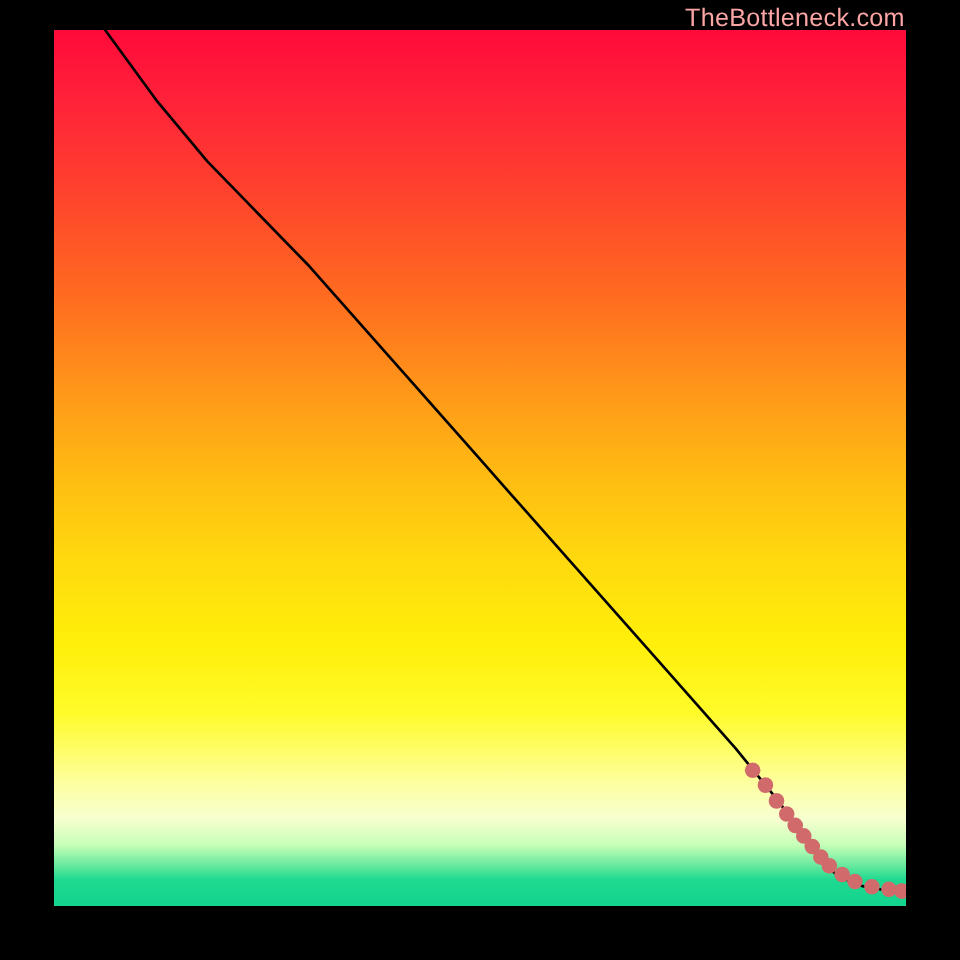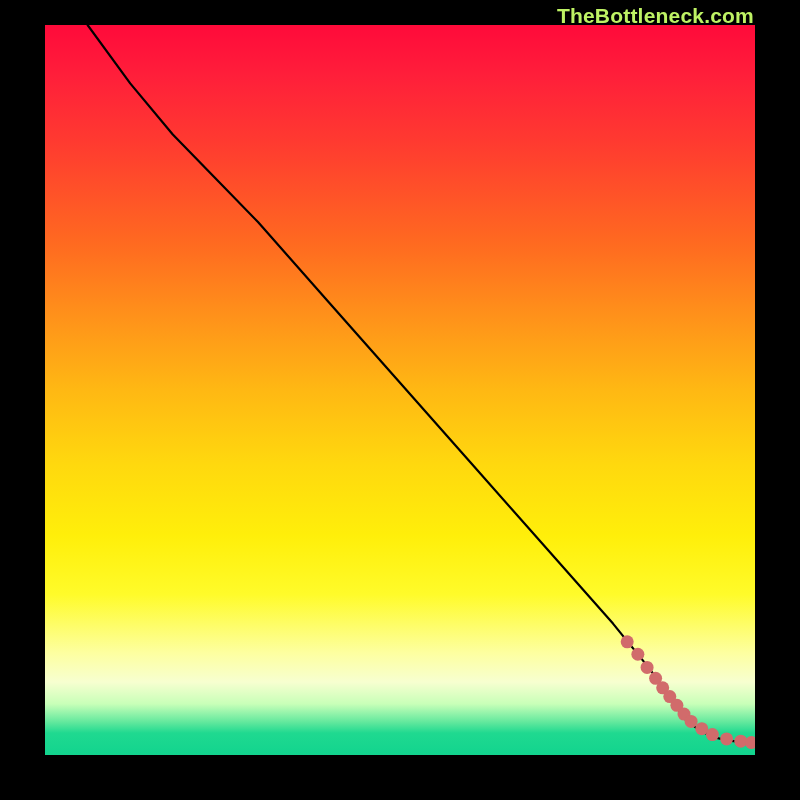--- a/index.html
+++ b/index.html
@@ -47,23 +47,23 @@
     position: absolute;
     left: 0;
     top: 0;
     width: 710px;
     height: 730px;
   }
   .watermark {
     position: absolute;
     top: 4px;
     right: 46px;
-    color: #bef264;
+    color: #fca5a5;
     font-size: 21px;
-    font-weight: 700;
+    font-weight: 400;
     letter-spacing: 0.2px;
   }
 </style>
 </head>
 <body>
 
 <div class="frame">
   <div class="plot">
     <svg class="svg-layer" viewBox="0 0 710 730">
       <polyline id="curve-line" fill="none" stroke-width="2.2" stroke-linejoin="round" stroke-linecap="round" points="42.6,0 85.2,58.39999999999998 127.8,109.5 170.4,153.29999999999995 213,197.10000000000002 284,277.4 355,357.7 426,438 496.99999999999994,518.3 568,598.6 603.5,642.4 624.8,671.6 639,693.5 653.2,704.45 667.4,711.75 681.6,715.4 695.8,716.86 710,718.32" stroke="#000000"></polyline>

